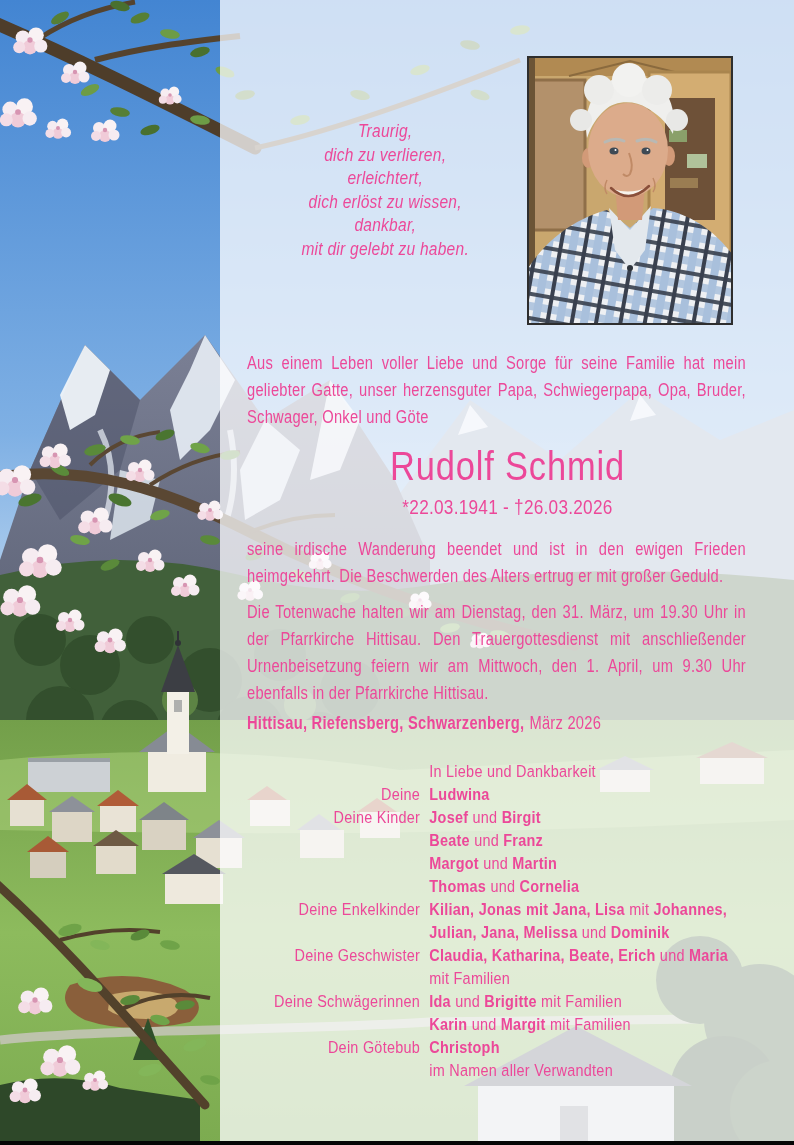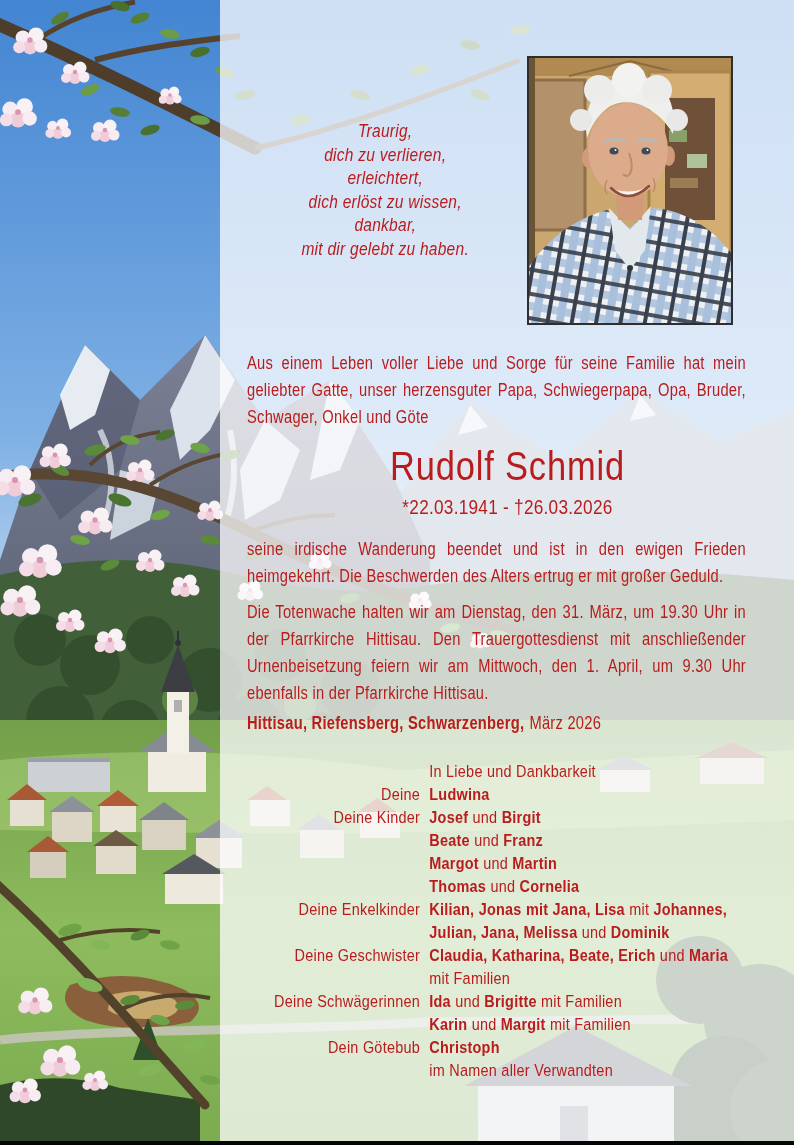--- a/index.html
+++ b/index.html
@@ -1,17 +1,17 @@
 <!DOCTYPE html>
 <html><head>
 <meta charset="utf-8">
 <style>
   html,body{margin:0;padding:0;background:#e9e9e9;}
   .page{position:relative;width:794px;height:1145px;overflow:hidden;background:#fff;
-        font-family:"Liberation Sans",sans-serif;color:#b91c1c;}
+        font-family:"Liberation Sans",sans-serif;color:#ec4899;}
   #bg{position:absolute;left:0;top:0;}
   .overlay{position:absolute;left:220px;top:0;width:574px;height:1145px;
            background:rgba(253,254,255,0.75);}
   
   .cgx{transform:scaleX(.84);transform-origin:0 0;letter-spacing:.3px;}
   .poem{position:absolute;left:234px;top:119px;width:360px;text-align:center;
         font-style:italic;font-size:18.5px;line-height:23.6px;}
   .portrait{position:absolute;left:527px;top:56px;width:202px;height:265px;margin:0;
             border:2px solid #2e2e2e;background:#c9a76e;overflow:hidden;}
   .para{position:absolute;left:247px;width:594px;margin:0;font-size:17.5px;

